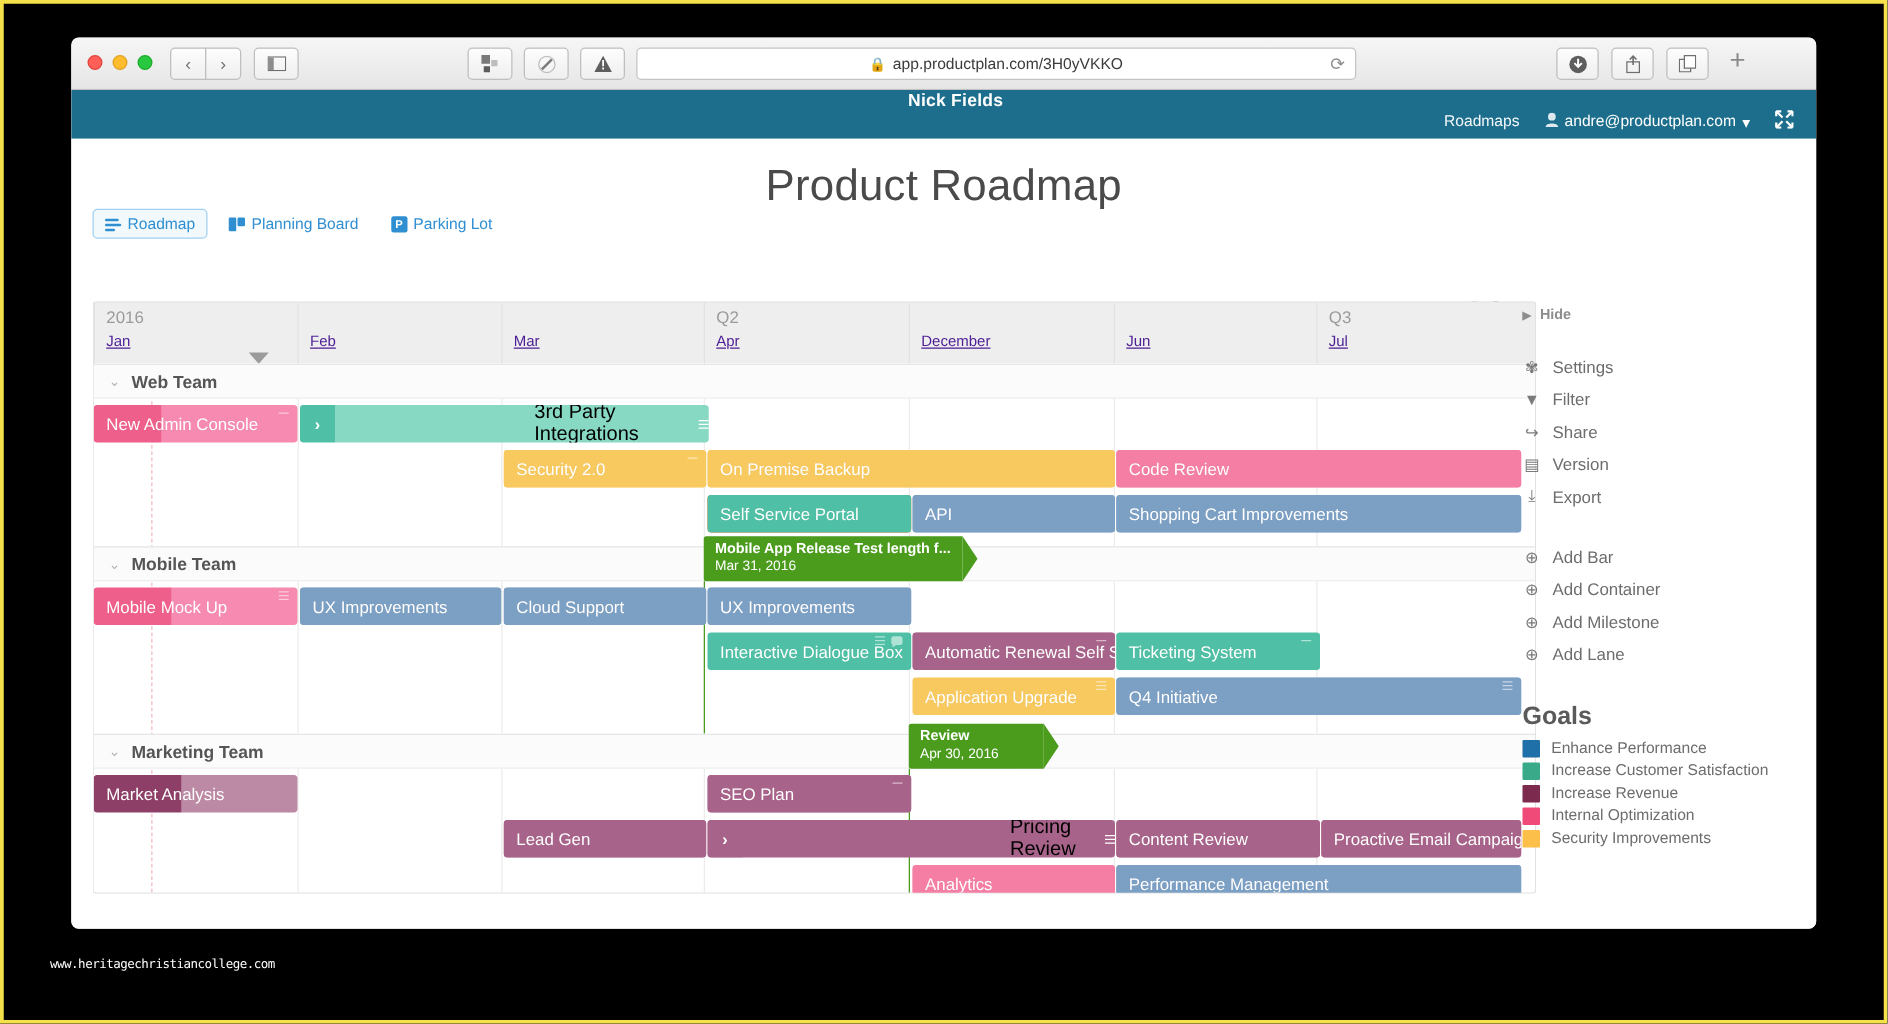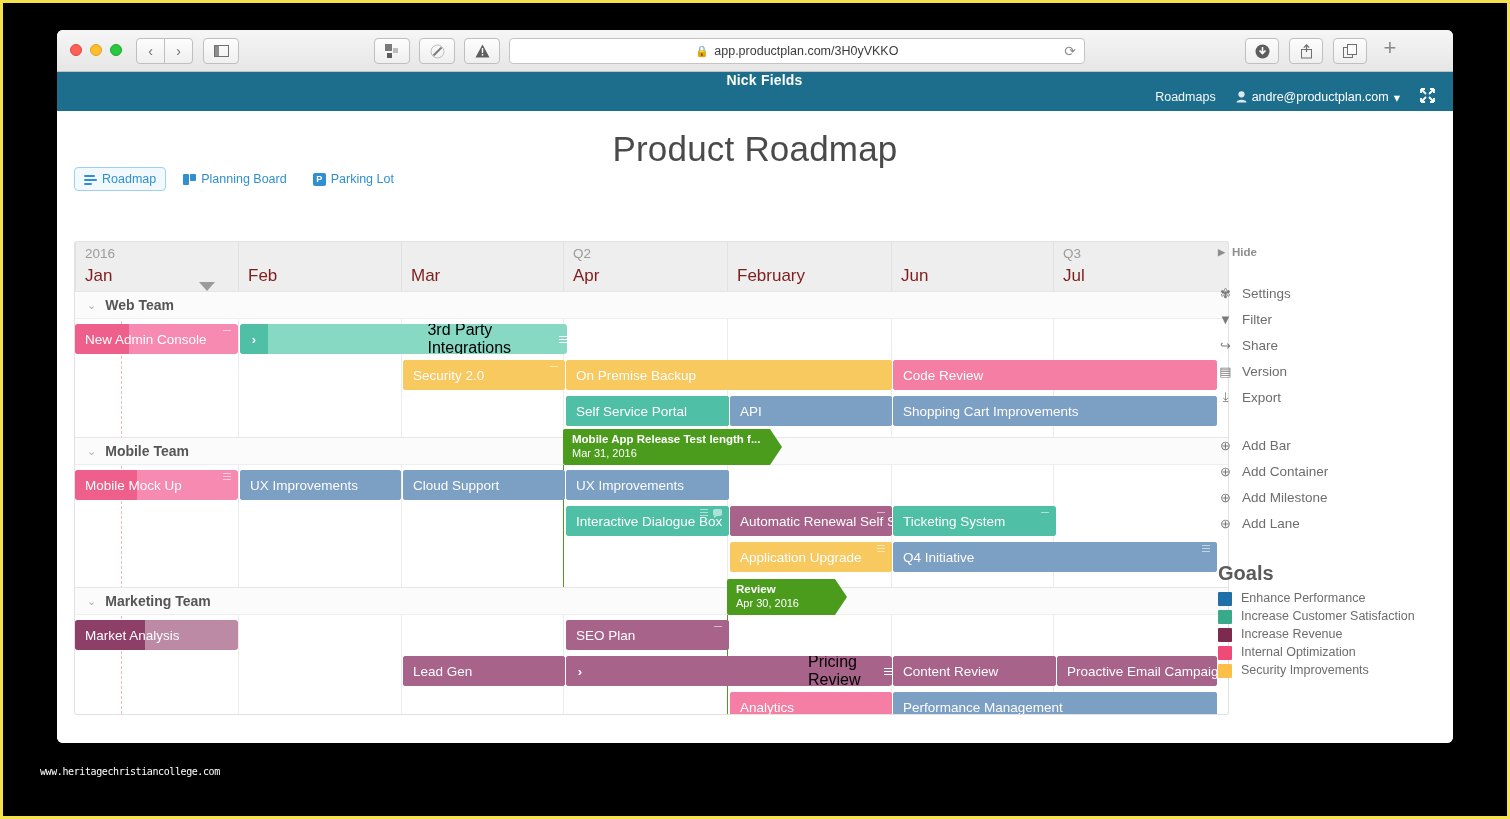--- a/index.html
+++ b/index.html
@@ -61,21 +61,21 @@
   }
   
   #app-topbar {
     position:relative; height:39px; width:100%;
     background:#1c6e8c; color:#fff;
     display:flex; align-items:center;flex-direction:column;
   }
   #workspace-name { margin-left:19px; font-size:14px; font-weight:bold; letter-spacing:.2px;}
   #topbar-right { margin-left:auto; display:flex; align-items:center; gap:20px; margin-right:18px; font-size:12.5px;}
   #topbar-right .tb-link { color:#fff; opacity:.95; }
-  #account-menu { display:flex; align-items:center; gap:5px; }
+  #account-menu { display:flex; align-items:flex-start; gap:5px; }
   #fullscreen-icon { font-size:14px; }
 
   
   #app-body {
     position:relative; width:100%; height:632px; background:#fff;
   }
   #page-title {
     position:absolute; left:0; right:0; top:18px; text-align:center;
     font-size:35px; color:#4a4a4a; font-weight:400; letter-spacing:.2px;
   }
@@ -115,21 +115,21 @@
     position:absolute; left:17px; top:130px; width:1155px; height:475px;
   }
   #timeline-header {
     position:relative; height:50px; background:#eeeeee;
     border:1px solid #e2e2e2; border-bottom:none;
     border-radius:3px 3px 0 0;
   }
   .tl-col { position:absolute; top:0; height:50px; border-left:1px solid #e2e2e2; }
   .tl-col:first-child { border-left:none; }
   .tl-q { position:absolute; left:9px; top:4px; font-size:13.5px; color:#9b9b9b; }
-  .tl-m { position:absolute; left:9px; top:24px; font-size:17px; color:#7f1d1d; }
+  .tl-m { position:absolute; left:9px; top:24px; font-size:12px; color:#4c1d95;text-decoration:underline; }
   #today-caret {
     position:absolute; left:124px; top:40px; width:0; height:0;
     border-left:8px solid transparent; border-right:8px solid transparent;
     border-top:9px solid #9b9b9b;
   }
   #lanes-area {
     position:relative; background:#fff; border:1px solid #e2e2e2; border-top:none;
     height:424px; border-radius:0 0 3px 3px; overflow:hidden;
   }
   .grid-line { position:absolute; top:0; bottom:0; width:1px; background:#ececec; }
@@ -343,21 +343,21 @@
           <div class="tl-col" style="left: 326px; width: 162px;">
             <div class="tl-q"></div>
             <div class="tl-m">Mar</div>
           </div>
           <div class="tl-col" style="left: 488px; width: 164px;">
             <div class="tl-q">Q2</div>
             <div class="tl-m">Apr</div>
           </div>
           <div class="tl-col" style="left: 652px; width: 164px;">
             <div class="tl-q"></div>
-            <div class="tl-m">February</div>
+            <div class="tl-m">December</div>
           </div>
           <div class="tl-col" style="left: 816px; width: 162px;">
             <div class="tl-q"></div>
             <div class="tl-m">Jun</div>
           </div>
           <div class="tl-col" style="left: 978px; width: 175px;">
             <div class="tl-q">Q3</div>
             <div class="tl-m">Jul</div>
           </div>
         </div>

